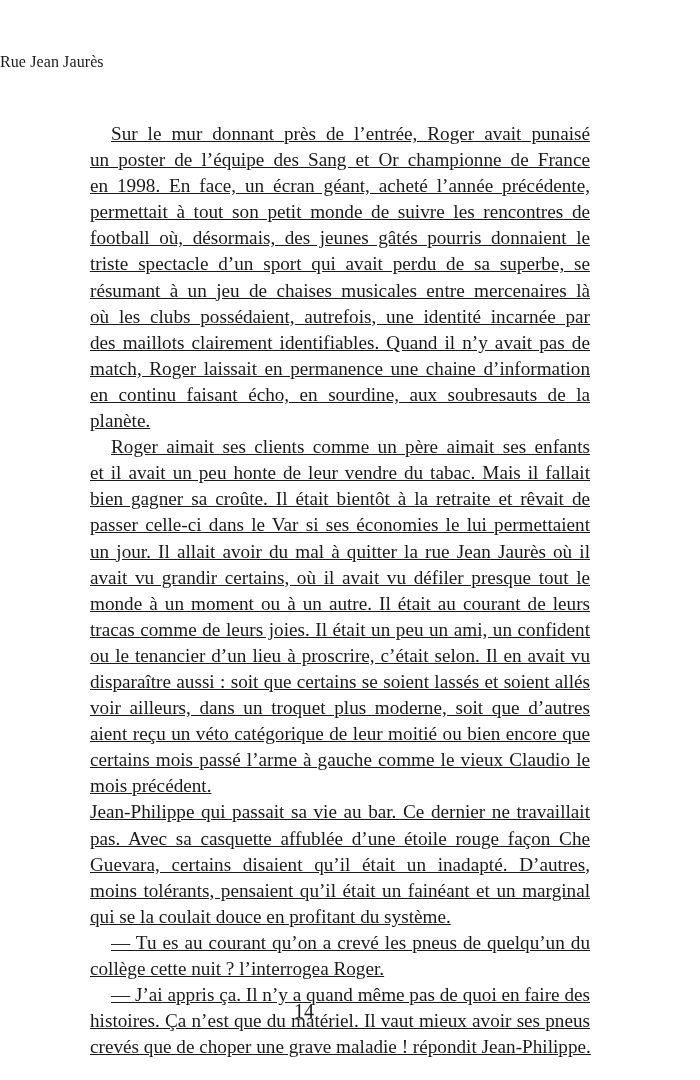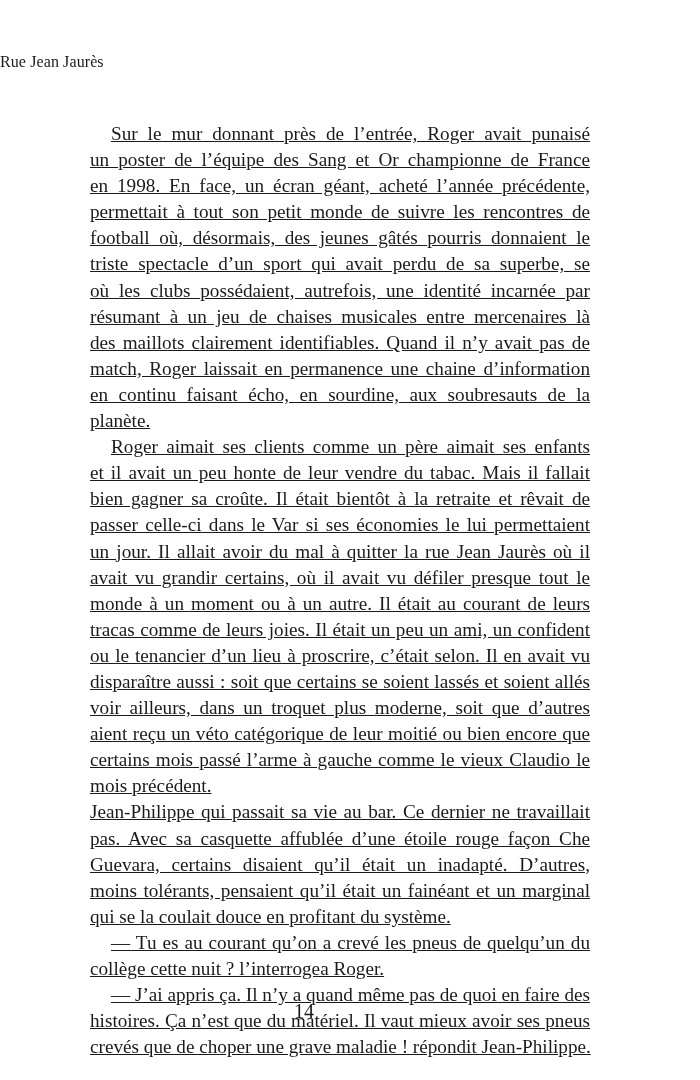--- a/index.html
+++ b/index.html
@@ -21,22 +21,22 @@
 <div class="running-head">Rue Jean Jaurès</div>
 
 <div class="body-text">
   <div>
     <span class="line indent">Sur le mur donnant près de l’entrée, Roger avait punaisé</span>
     <span class="line">un poster de l’équipe des Sang et Or championne de France</span>
     <span class="line">en 1998. En face, un écran géant, acheté l’année précédente,</span>
     <span class="line">permettait à tout son petit monde de suivre les rencontres de</span>
     <span class="line">football où, désormais, des jeunes gâtés pourris donnaient le</span>
     <span class="line">triste spectacle d’un sport qui avait perdu de sa superbe, se</span>
+    <span class="line">résumant à un jeu de chaises musicales entre mercenaires là</span>
     <span class="line">où les clubs possédaient, autrefois, une identité incarnée par</span>
-    <span class="line">résumant à un jeu de chaises musicales entre mercenaires là</span>
     <span class="line">des maillots clairement identifiables. Quand il n’y avait pas de</span>
     <span class="line">match, Roger laissait en permanence une chaine d’information</span>
     <span class="line">en continu faisant écho, en sourdine, aux soubresauts de la</span>
     <span class="line last">planète.</span>
   </div>
   <div>
     <span class="line indent">Roger aimait ses clients comme un père aimait ses enfants</span>
     <span class="line">et il avait un peu honte de leur vendre du tabac. Mais il fallait</span>
     <span class="line">bien gagner sa croûte. Il était bientôt à la retraite et rêvait de</span>
     <span class="line">passer celle-ci dans le Var si ses économies le lui permettaient</span>

